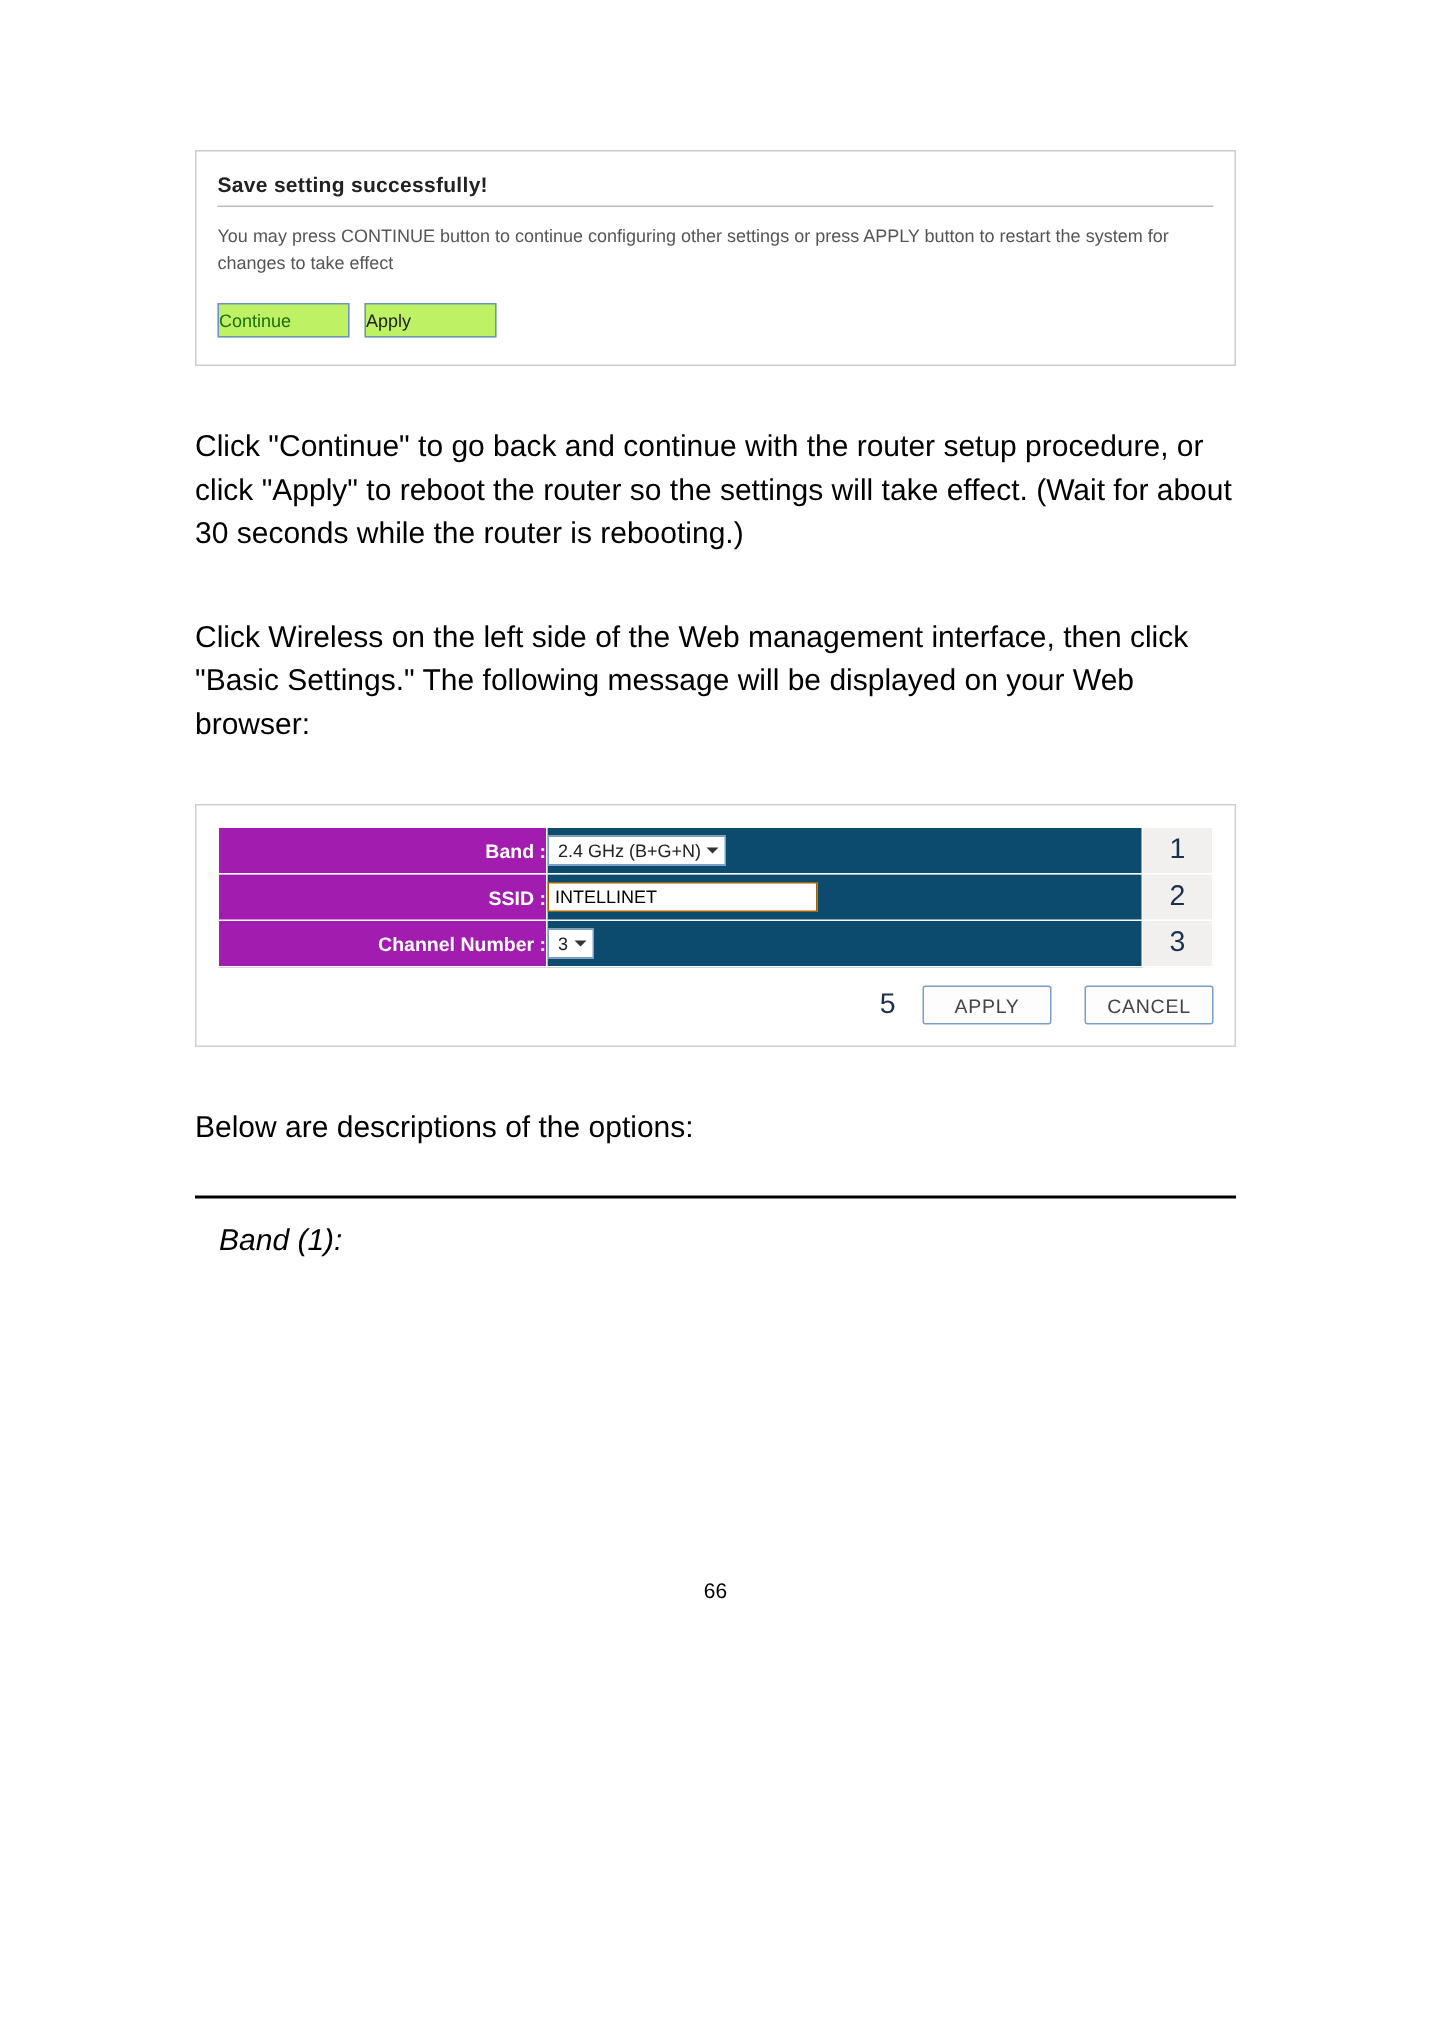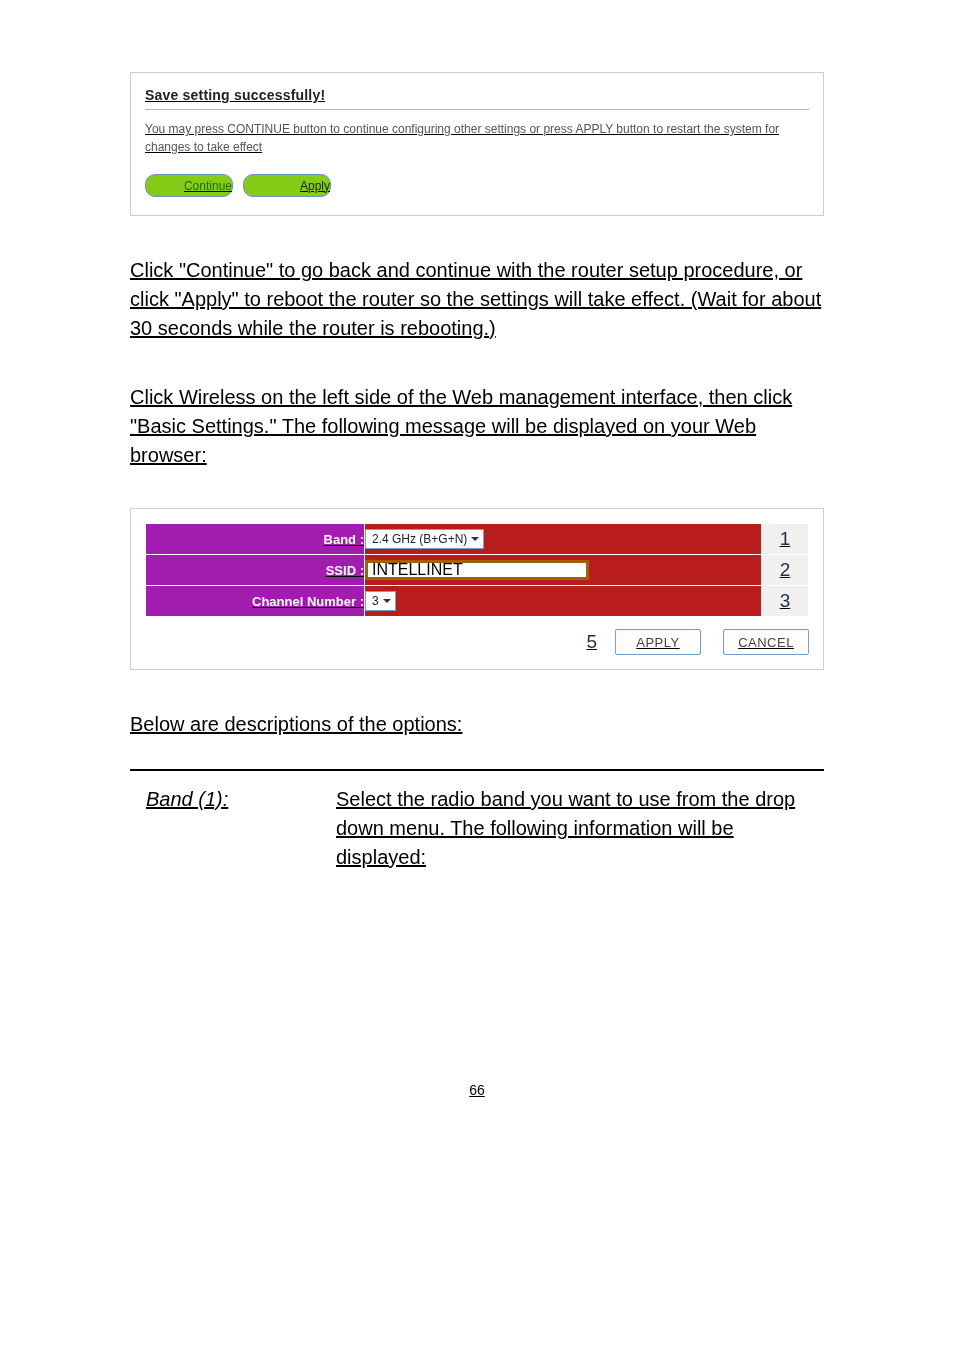--- a/index.html
+++ b/index.html
@@ -3,23 +3,22 @@
   <meta charset="utf-8">
   <style>
     body {
       margin: 0;
       padding: 0;
       background: #fff;
       font-family: Arial, Helvetica, sans-serif;
       width: 954px;
     }
     .page {
-      padding: 72px 130px 60px 130px;
-      box-sizing: border-box;
-      text-decoration: underline;
+      padding: 100px 130px 60px 130px;
+      box-sizing: border-box;
     }
     .save-box {
       border: 1px solid #ccc;
       padding: 14px 14px 18px 14px;
       background: #fff;
     }
     .save-title {
       font-weight: bold;
       font-size: 14px;
       color: #222;
@@ -36,29 +35,29 @@
       color: #555;
       line-height: 1.5;
       margin: 0 0 18px 0;
     }
     .btn-row {
       display: flex;
       gap: 10px;
     }
     .win-btn {
       border: 1px solid #6b94c4;
-      background: #84cc16;
+      background: #bef264;
       padding: 3px 0;
       width: 88px;
       height: 23px;
       font-size: 12px;
       box-sizing: border-box;
       cursor: pointer;
-      text-align: right;
-      border-radius: 10px;
+      text-align: left;
+      border-radius: 0;
     }
     .win-btn.continue {
       color: #1d6f10;
     }
     .win-btn.apply {
       color: #222;
       width: 88px;
     }
     .body-text {
       font-size: 20px;
@@ -91,21 +90,21 @@
       background: #a21caf;
       color: #fff;
       font-weight: bold;
       font-size: 13px;
       text-align: right;
       padding-right: 6px;
       width: 218px;
       border: 1px solid #fff;
     }
     .value-cell {
-      background: #b91c1c;
+      background: #0c4a6e;
       padding-left: 6px;
       border: 1px solid #fff;
       font-size: 13px;
       color: #222;
       margin-left: 20px;
     }
     .num-cell {
       background: #f1f0ee;
       text-align: center;
       width: 46px;
@@ -190,26 +189,26 @@
     .opt-val {
       flex: 1;
     }
     .page-num {
       text-align: center;
       font-size: 14px;
       color: #000;
       margin-top: 210px;
     }
     .ssid-input {
-      border: 3px solid #a16207;
+      border: 1px solid #a16207;
       height: 20px;
       box-sizing: border-box;
       padding: 0 4px;
-      font-size: 16px;
-      width: 224px;
+      font-size: 12px;
+      width: 180px;
       background: #fff;
     }
   </style>
 </head>
 <body>
 
 <div class="page">
 
   <div class="save-box">
     <div class="save-title">Save setting successfully!</div>
@@ -262,18 +261,17 @@
       <button class="action-btn">CANCEL</button>
     </div>
   </div>
 
   <p class="body-text">Below are descriptions of the options:</p>
 
   <hr class="desc-divider">
 
   <div class="opt-row">
     <div class="opt-key">Band (1):</div>
-    <div class="opt-val">Select the radio band you want to use from the drop down menu. The following information will be displayed:</div>
   </div>
 
   <div class="page-num">66</div>
 
 </div>
 
 </body></html>

